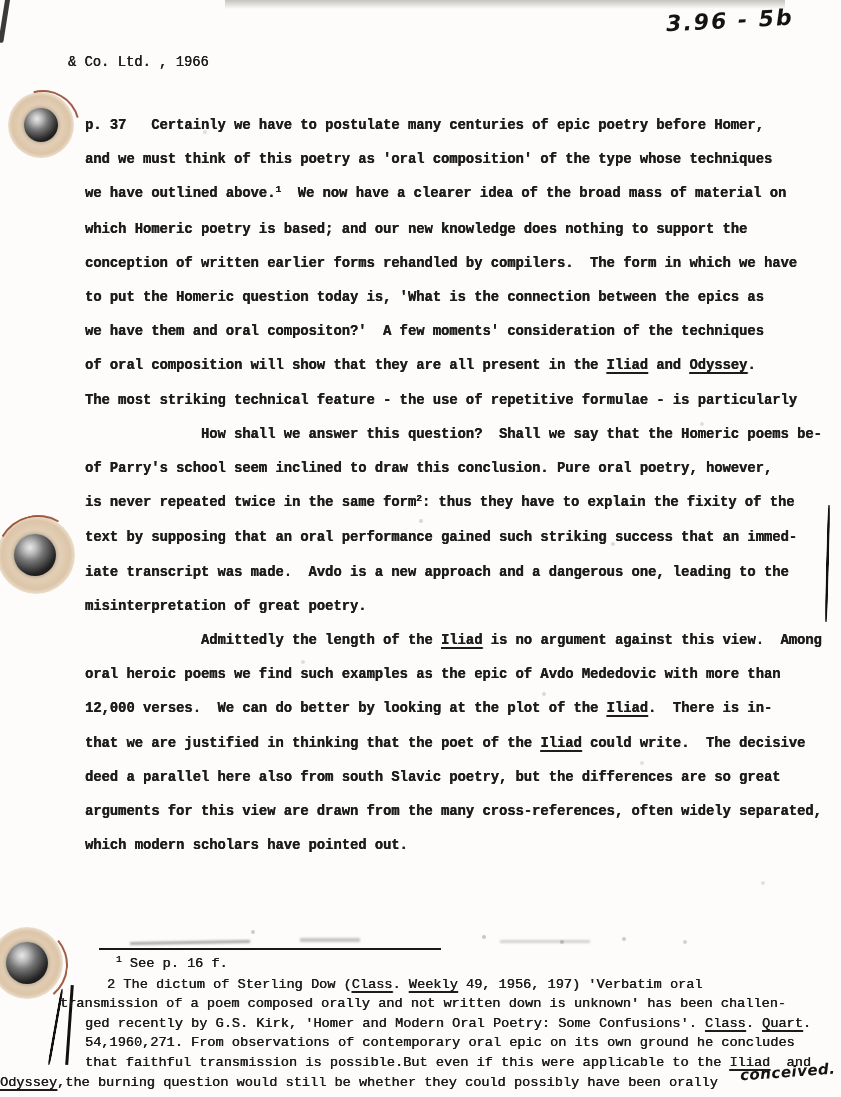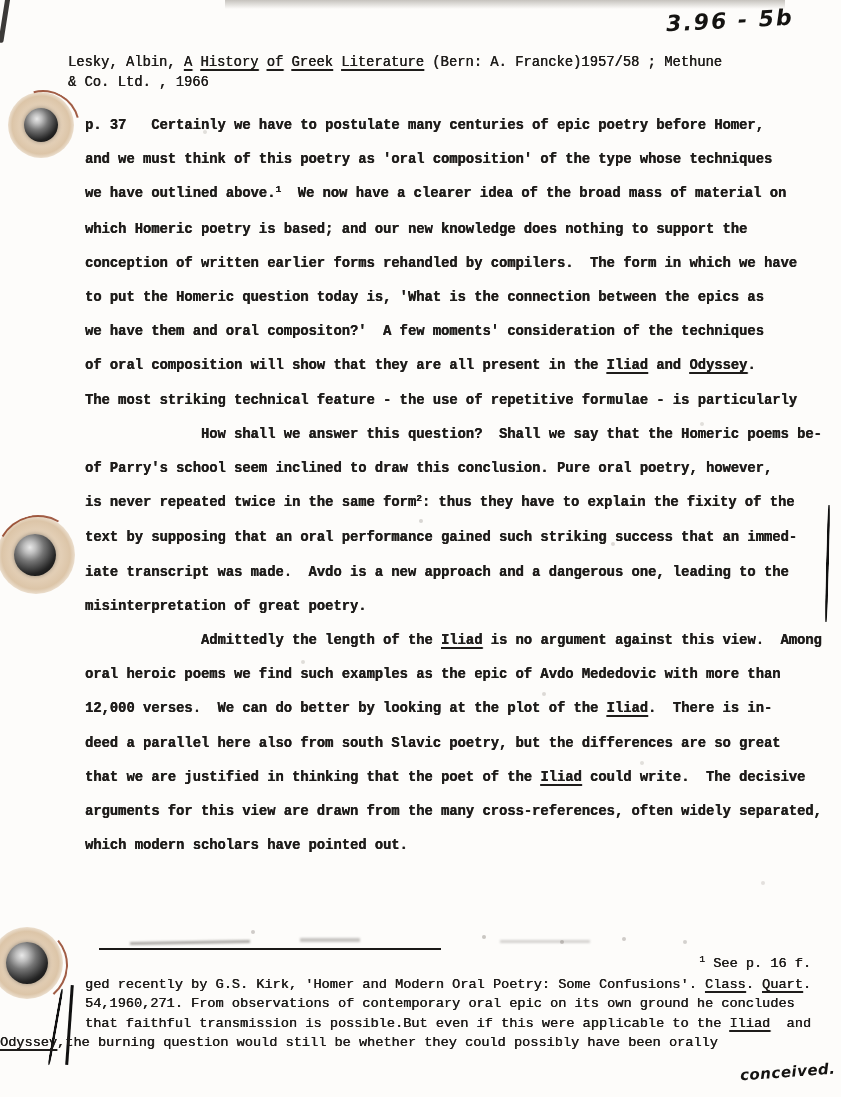--- a/index.html
+++ b/index.html
@@ -67,21 +67,20 @@
 <div class="pen" style="left:68px;top:985px;height:80px;transform:rotate(4deg);"></div>
 
 <div class="smudge" style="left:130px;top:941px;width:120px;height:3px;opacity:.45;transform:rotate(-1deg);"></div>
 <div class="smudge" style="left:300px;top:938px;width:60px;height:4px;opacity:.3;"></div>
 <div class="smudge" style="left:500px;top:940px;width:90px;height:3px;opacity:.22;"></div>
 
 <div class="hand hand-tr">3.96 - 5b</div>
 <div class="hand hand-end">conceived.</div>
 
 <div class="citation typed">
-    <div class="line">Lesky, Albin, <span class="u">A</span> <span class="u">History</span> <span class="u">of</span> <span class="u">Greek</span> <span class="u">Literature</span> (Bern: A. Francke)1957/58 ; Methune</div>
     <div class="line">&amp; Co. Ltd. , 1966</div>
   </div>
 
 <div class="bodytext typed">
   <div>
       <div class="line">p. 37   Certainly we have to postulate many centuries of epic poetry before Homer,</div>
       <div class="line">and we must think of this poetry as 'oral composition' of the type whose techniques</div>
       <div class="line">we have outlined above.<span class="sup">1</span>  We now have a clearer idea of the broad mass of material on</div>
       <div class="line">which Homeric poetry is based; and our new knowledge does nothing to support the</div>
       <div class="line">conception of written earlier forms rehandled by compilers.  The form in which we have</div>
@@ -95,29 +94,31 @@
       <div class="line">of Parry's school seem inclined to draw this conclusion. Pure oral poetry, however,</div>
       <div class="line">is never repeated twice in the same form<span class="sup">2</span>: thus they have to explain the fixity of the</div>
       <div class="line">text by supposing that an oral performance gained such striking success that an immed-</div>
       <div class="line">iate transcript was made.  Avdo is a new approach and a dangerous one, leading to the</div>
       <div class="line">misinterpretation of great poetry.</div>
     </div>
   <div>
       <div class="line">              Admittedly the length of the <span class="u">Iliad</span> is no argument against this view.  Among</div>
       <div class="line">oral heroic poems we find such examples as the epic of Avdo Mededovic with more than</div>
       <div class="line">12,000 verses.  We can do better by looking at the plot of the <span class="u">Iliad</span>.  There is in-</div>
+      <div class="line">that we are justified in thinking that the poet of the <span class="u">Iliad</span> could write.  The decisive</div>
       <div class="line">deed a parallel here also from south Slavic poetry, but the differences are so great</div>
-      <div class="line">that we are justified in thinking that the poet of the <span class="u">Iliad</span> could write.  The decisive</div>
       <div class="line">arguments for this view are drawn from the many cross-references, often widely separated,</div>
       <div class="line">which modern scholars have pointed out.</div>
     </div>
 </div>
 
 <div class="footnotes typed">
   <div class="fn-sep"></div>
   <div>
-      <div class="line" style="margin-left: 40px; text-align: right;"><span class="sup">1</span> See p. 16 f.</div>
+      <div class="line" style="margin-left: 31px;"><span class="sup">1</span> See p. 16 f.</div>
+      <div class="line" style="margin-left: 22px;">2 The dictum of Sterling Dow (<span class="u">Class</span>. <span class="u">Weekly</span> 49, 1956, 197) 'Verbatim oral</div>
+      <div class="line" style="margin-left: -25px;">transmission of a poem composed orally and not written down is unknown' has been challen-</div>
       <div class="line">ged recently by G.S. Kirk, 'Homer and Modern Oral Poetry: Some Confusions'. <span class="u">Class</span>. <span class="u">Quart</span>.</div>
       <div class="line">54,1960,271. From observations of contemporary oral epic on its own ground he concludes</div>
       <div class="line">that faithful transmission is possible.But even if this were applicable to the <span class="u">Iliad</span>  and</div>
       <div class="line" style="margin-left: -85px;"><span class="u">Odyssey</span>,the burning question would still be whether they could possibly have been orally</div>
     </div>
 </div>
 
 </body></html>

